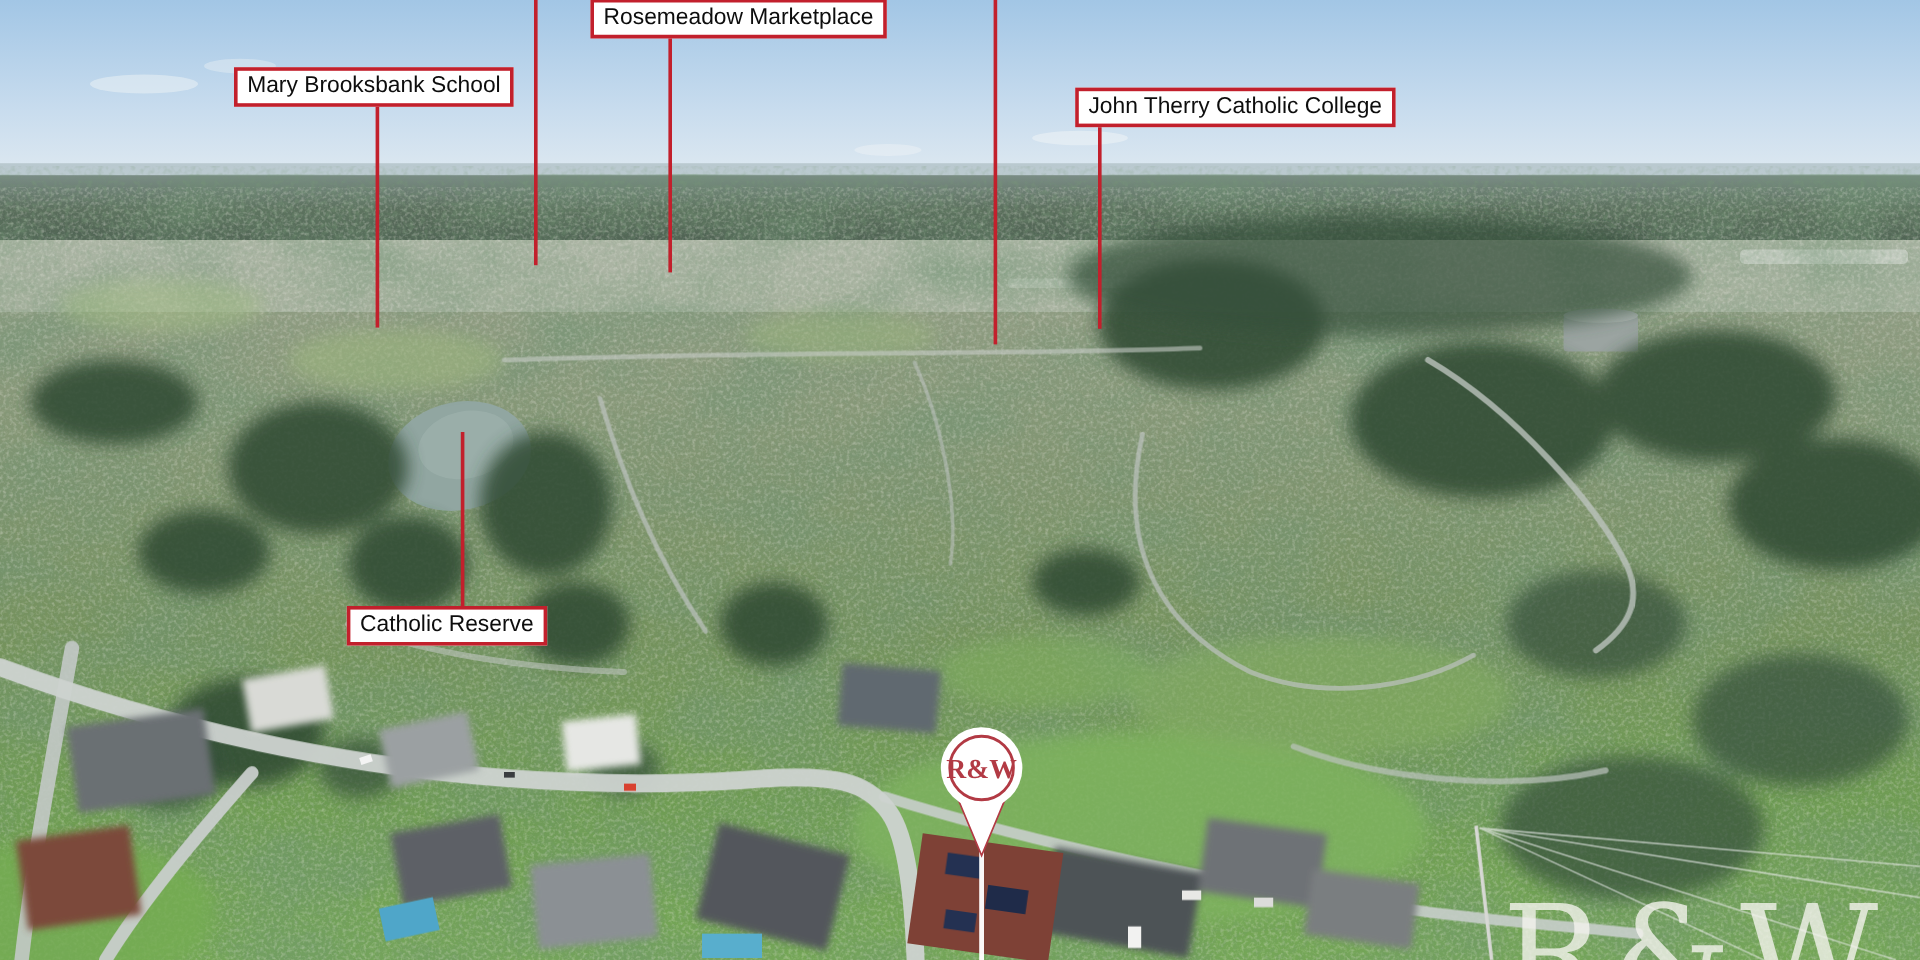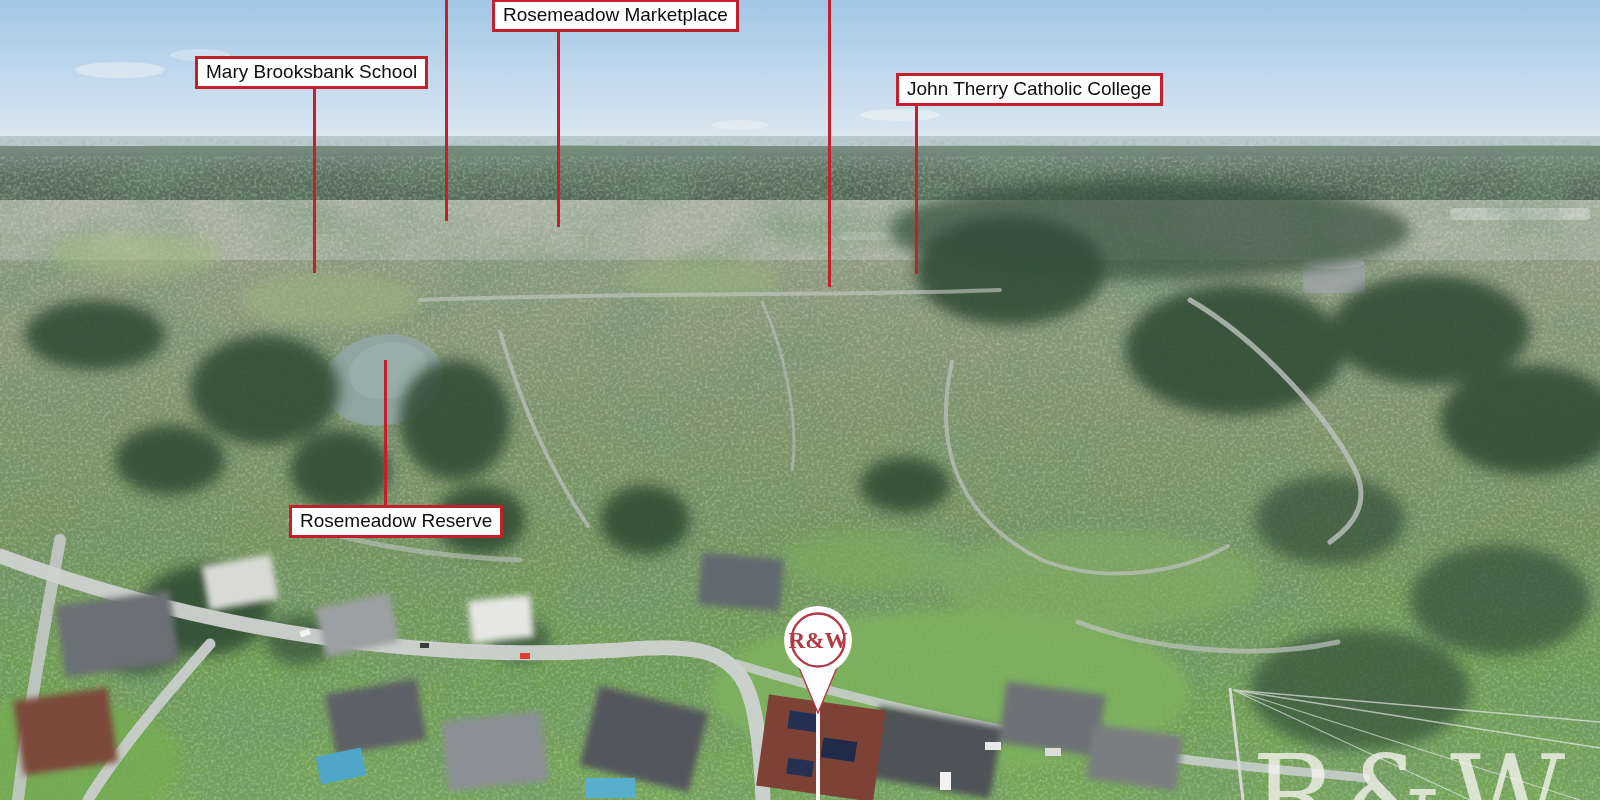--- a/index.html
+++ b/index.html
@@ -227,21 +227,21 @@
     <div class="pointer-line" id="ln-mary"></div>
     <div class="callout-label" id="lbl-mary">Mary Brooksbank School</div>
 
     <div class="pointer-line" id="ln-rosemeadow"></div>
     <div class="callout-label" id="lbl-rosemeadow">Rosemeadow Marketplace</div>
 
     <div class="pointer-line" id="ln-john"></div>
     <div class="callout-label" id="lbl-john">John Therry Catholic College</div>
 
     <div class="pointer-line" id="ln-mandurama"></div>
-    <div class="callout-label" id="lbl-mandurama">Rosemeadow Reserve</div>
+    <div class="callout-label" id="lbl-mandurama">Catholic Reserve</div>
 
     <div class="pin-stem"></div>
     <div class="pin-wrap">
       <svg width="84" height="116" viewBox="0 0 84 116">
         <polygon points="22,62 42,110 62,62" fill="#ffffff" stroke="#b23a44" stroke-width="1.4"></polygon>
         <circle cx="42" cy="37" r="34" fill="#ffffff"></circle>
         <circle cx="42" cy="37" r="26.5" fill="none" stroke="#b23a44" stroke-width="2.4"></circle>
         <text class="pin-text" x="42" y="45" text-anchor="middle" font-size="23" fill="#b23a44">R&amp;W</text>
       </svg>
     </div>

